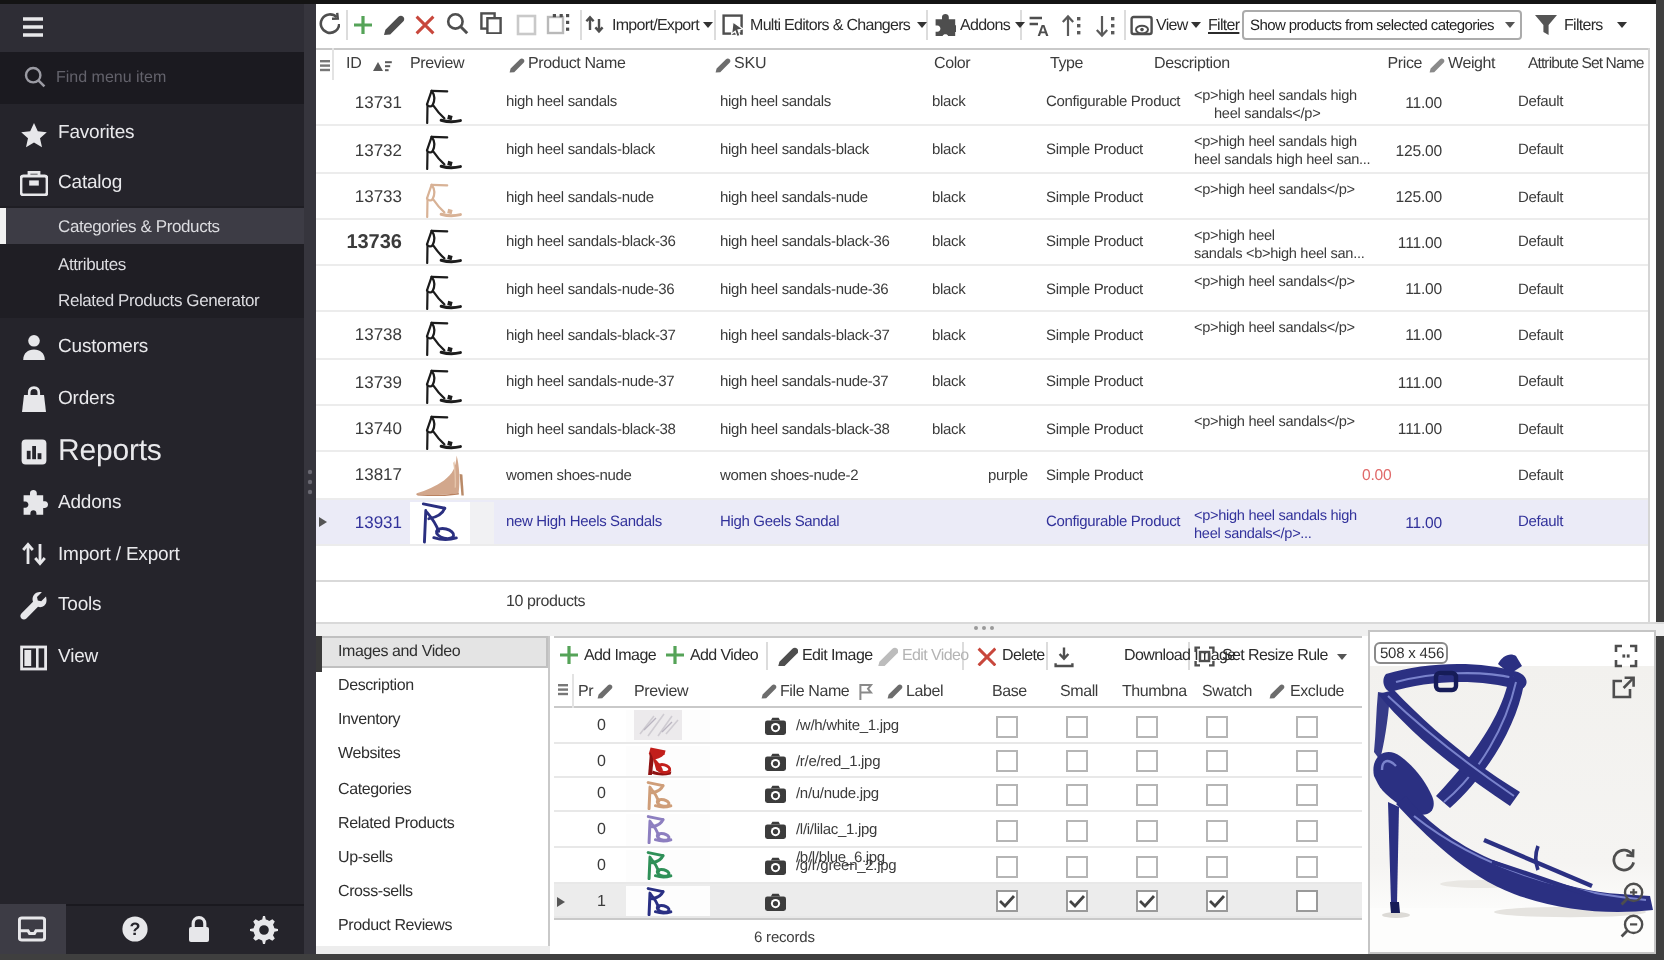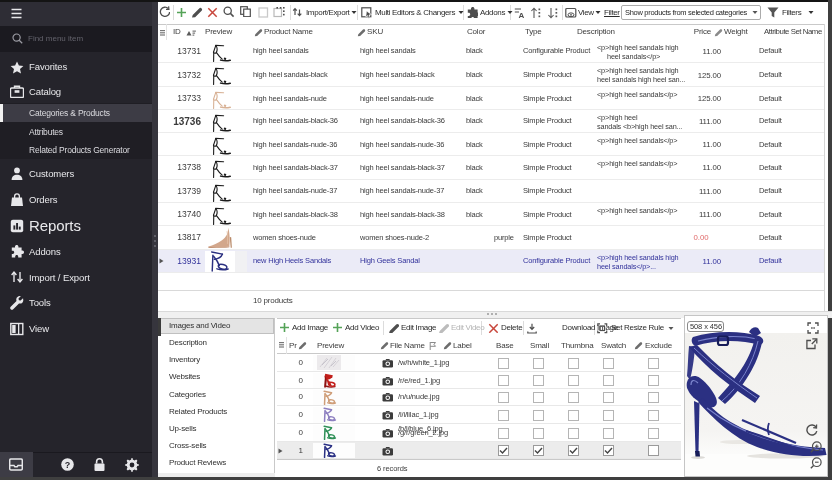--- a/index.html
+++ b/index.html
@@ -532,21 +532,21 @@
       <path d="M21.3,0.8 C21,6.5 19.5,10 15,13.2 C11,16 6,18.3 1.4,19.6 L1,20.2 C8,20.9 16,20.6 22.3,19.5 C23.2,13.5 22.6,5.5 21.3,0.8 Z" fill="#d2a78c"></path>
       <path d="M20.2,3.5 C20.9,7.5 21.2,12.5 21,16.8 L20.3,16.9 C20.5,12.5 20.2,8 19.6,4.5 Z" fill="#e5c4aa"></path>
       <path d="M22.8,10 L24.2,10.2 L24.9,20.7 L23.7,20.7 Z" fill="#b98a68"></path>
       <path d="M1.2,20.1 C8.5,20.9 16.5,20.5 22.4,19.5 L22.4,20.2 C16.5,21.1 8.5,21.3 1.8,20.7 Z" fill="#b9815f"></path>
     </svg>
   </div>
 <div style="position:absolute;left:253px;top:233px;font-size:7.5px;line-height:10px;color:#3b3b3b;letter-spacing:-0.17px;text-align:left;white-space:nowrap;">women shoes-nude</div>
 <div style="position:absolute;left:360px;top:233px;font-size:7.5px;line-height:10px;color:#3b3b3b;letter-spacing:-0.17px;text-align:left;white-space:nowrap;">women shoes-nude-2</div>
 <div style="position:absolute;left:466px;top:233px;font-size:7.5px;line-height:10px;color:#3b3b3b;letter-spacing:-0.17px;text-align:left;white-space:nowrap;margin-left:28px;">purple</div>
 <div style="position:absolute;left:523px;top:233px;font-size:7.5px;line-height:10px;color:#3b3b3b;letter-spacing:-0.17px;text-align:left;white-space:nowrap;">Simple Product</div>
-<div style="position:absolute;left:681px;top:232px;width:40px;font-size:7.8px;line-height:11px;color:#e06a6a;letter-spacing:-0.1px;text-align:center;white-space:nowrap;">0.00</div>
+<div style="position:absolute;left:681px;top:232px;width:40px;font-size:7.8px;line-height:11px;color:#e06a6a;letter-spacing:-0.1px;text-align:left;white-space:nowrap;">0.00</div>
 <div style="position:absolute;left:759px;top:233px;font-size:7.5px;line-height:10px;color:#3b3b3b;letter-spacing:-0.17px;text-align:left;white-space:nowrap;">Default</div>
 <div style="position:absolute;left:158px;top:250px;width:666px;height:23px;background:#ebebf7;border-bottom:1px solid #ececec;"></div>
 <div style="position:absolute;left:159px;top:258px;width:5px;height:6px;">
     <svg style="display:block" width="5" height="6" viewBox="0 0 5 6">
       <path d="M0.5 0.5 L4.5 3 L0.5 5.5 Z" fill="#555"></path>
     </svg>
   </div>
 <div style="position:absolute;left:161px;top:256px;width:40px;font-size:8.5px;line-height:11px;color:#32329b;letter-spacing:0px;text-align:right;white-space:nowrap;">13931</div>
 <div style="position:absolute;left:205px;top:251px;width:30px;height:21px;background:#fff;"></div>
 <div style="position:absolute;left:235px;top:251px;width:12px;height:21px;background:#f1f1f3;"></div>

